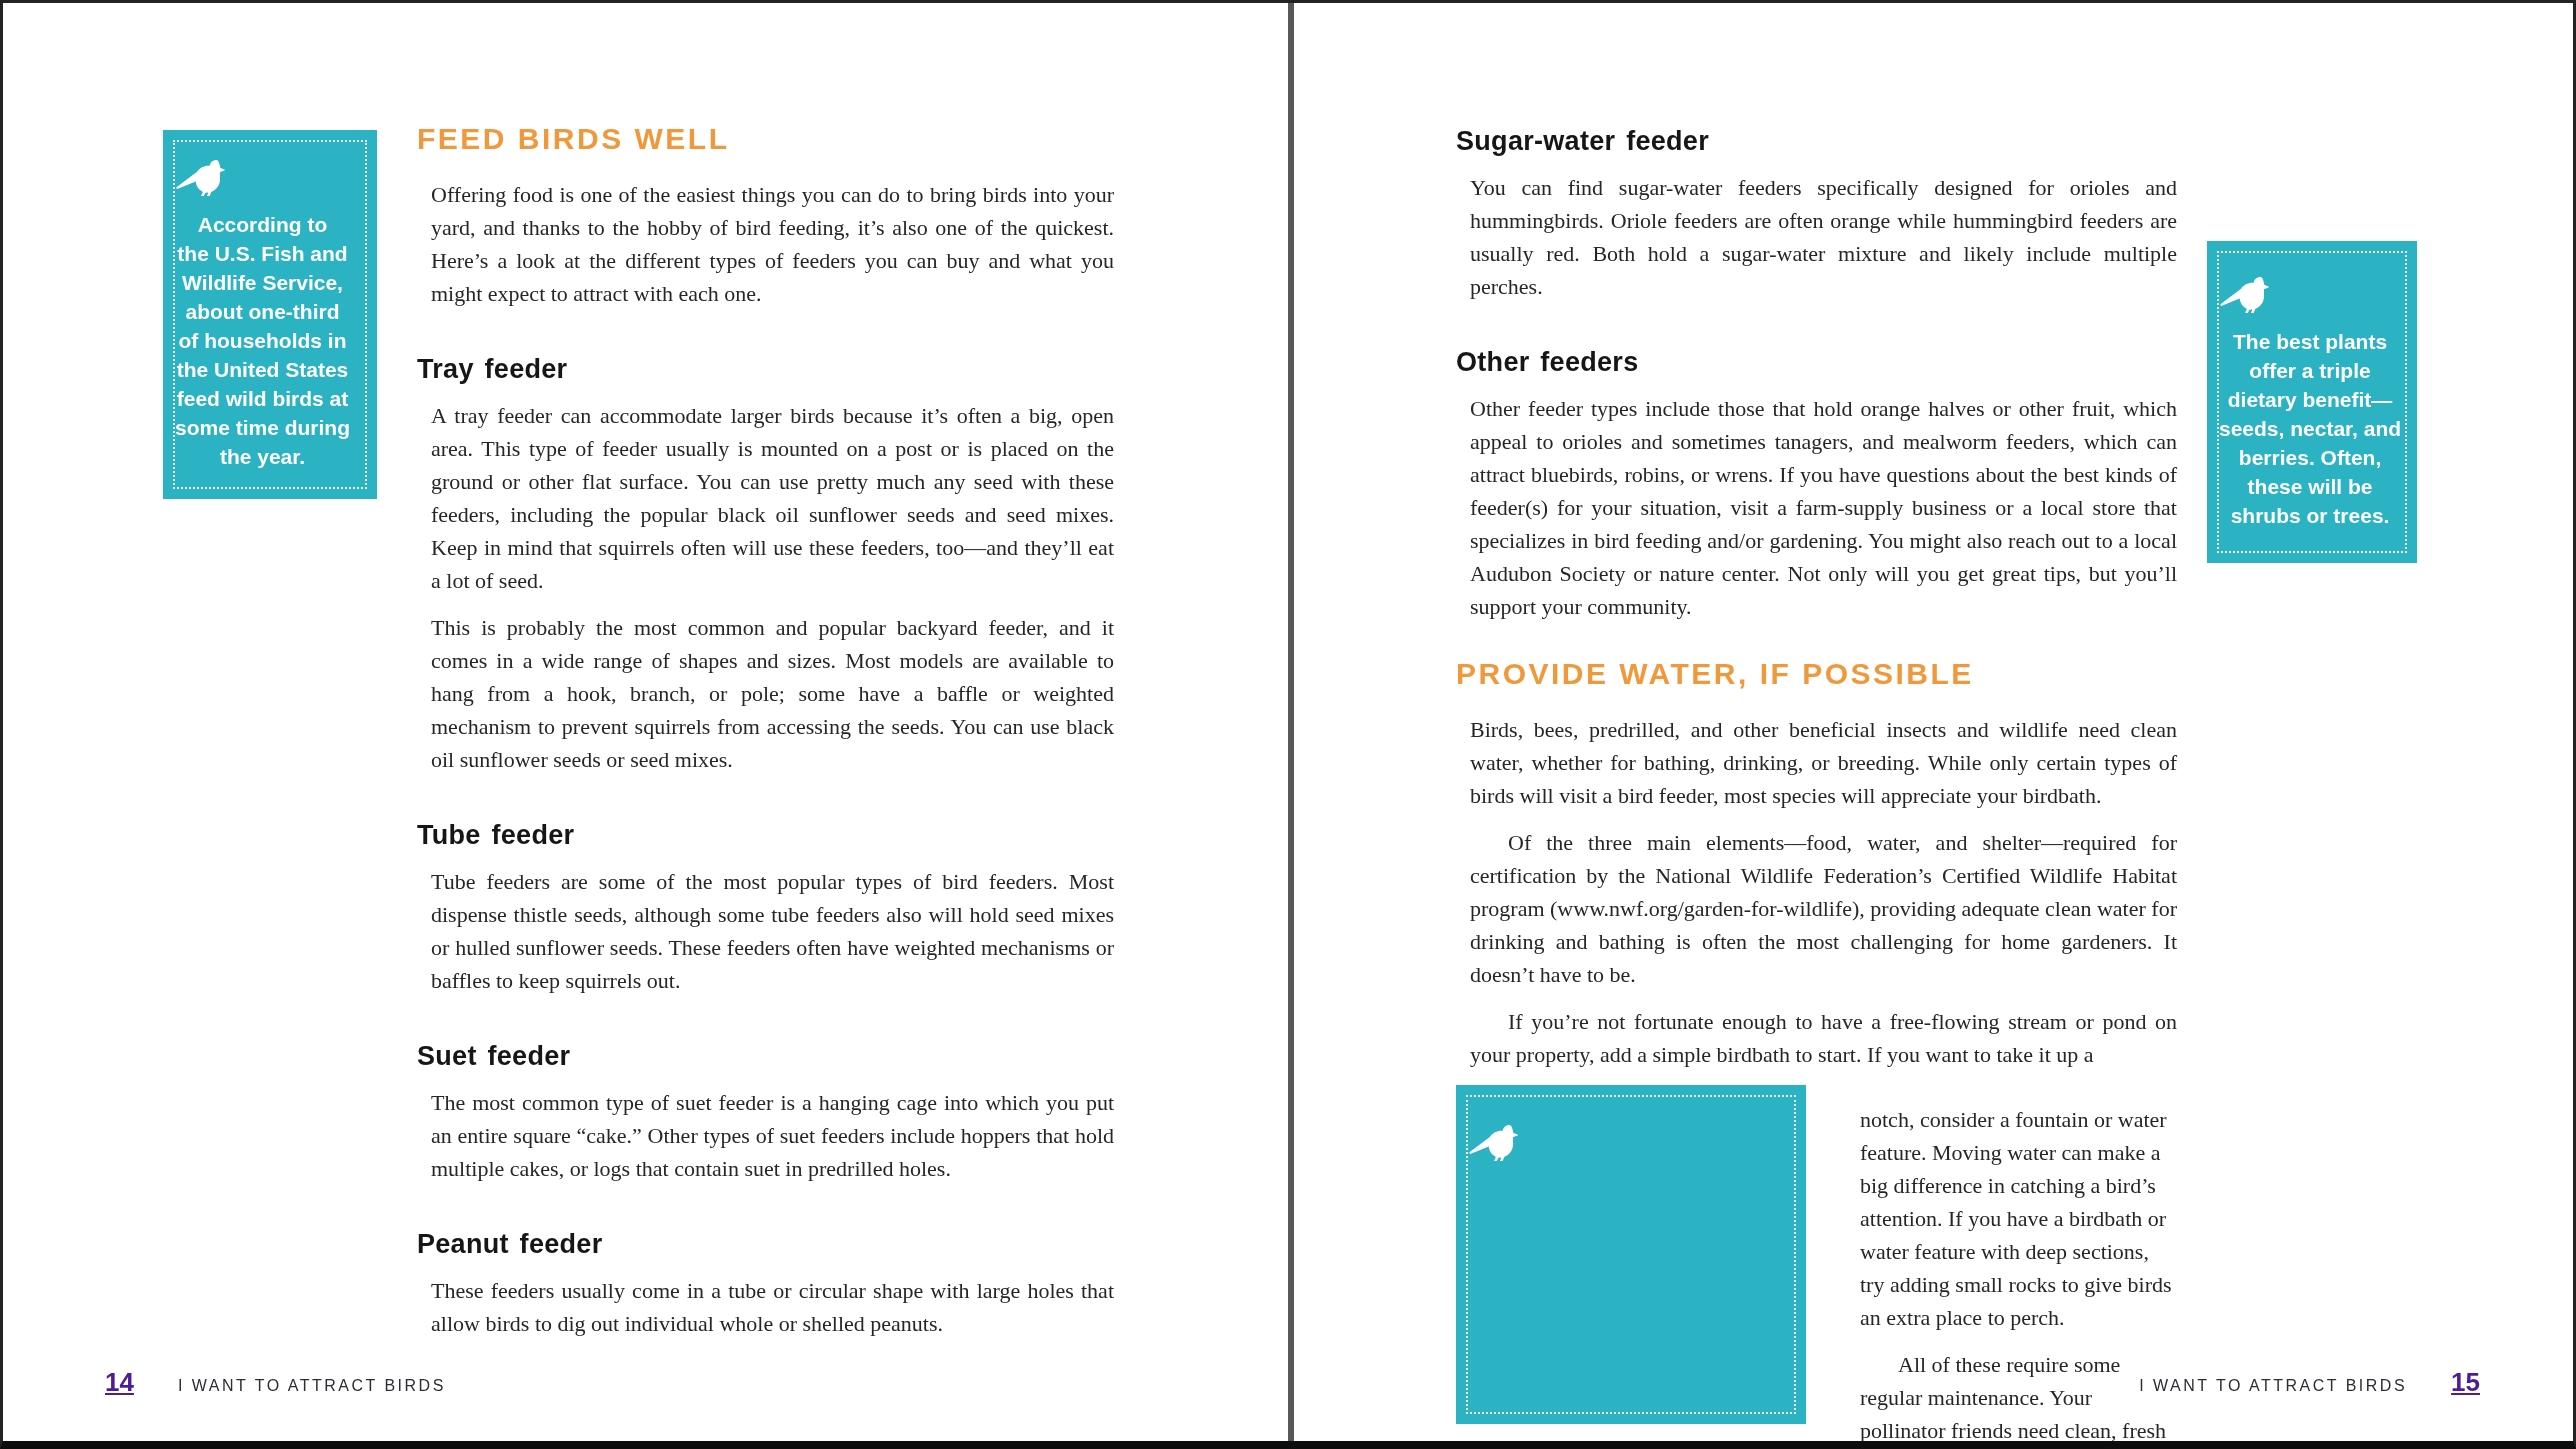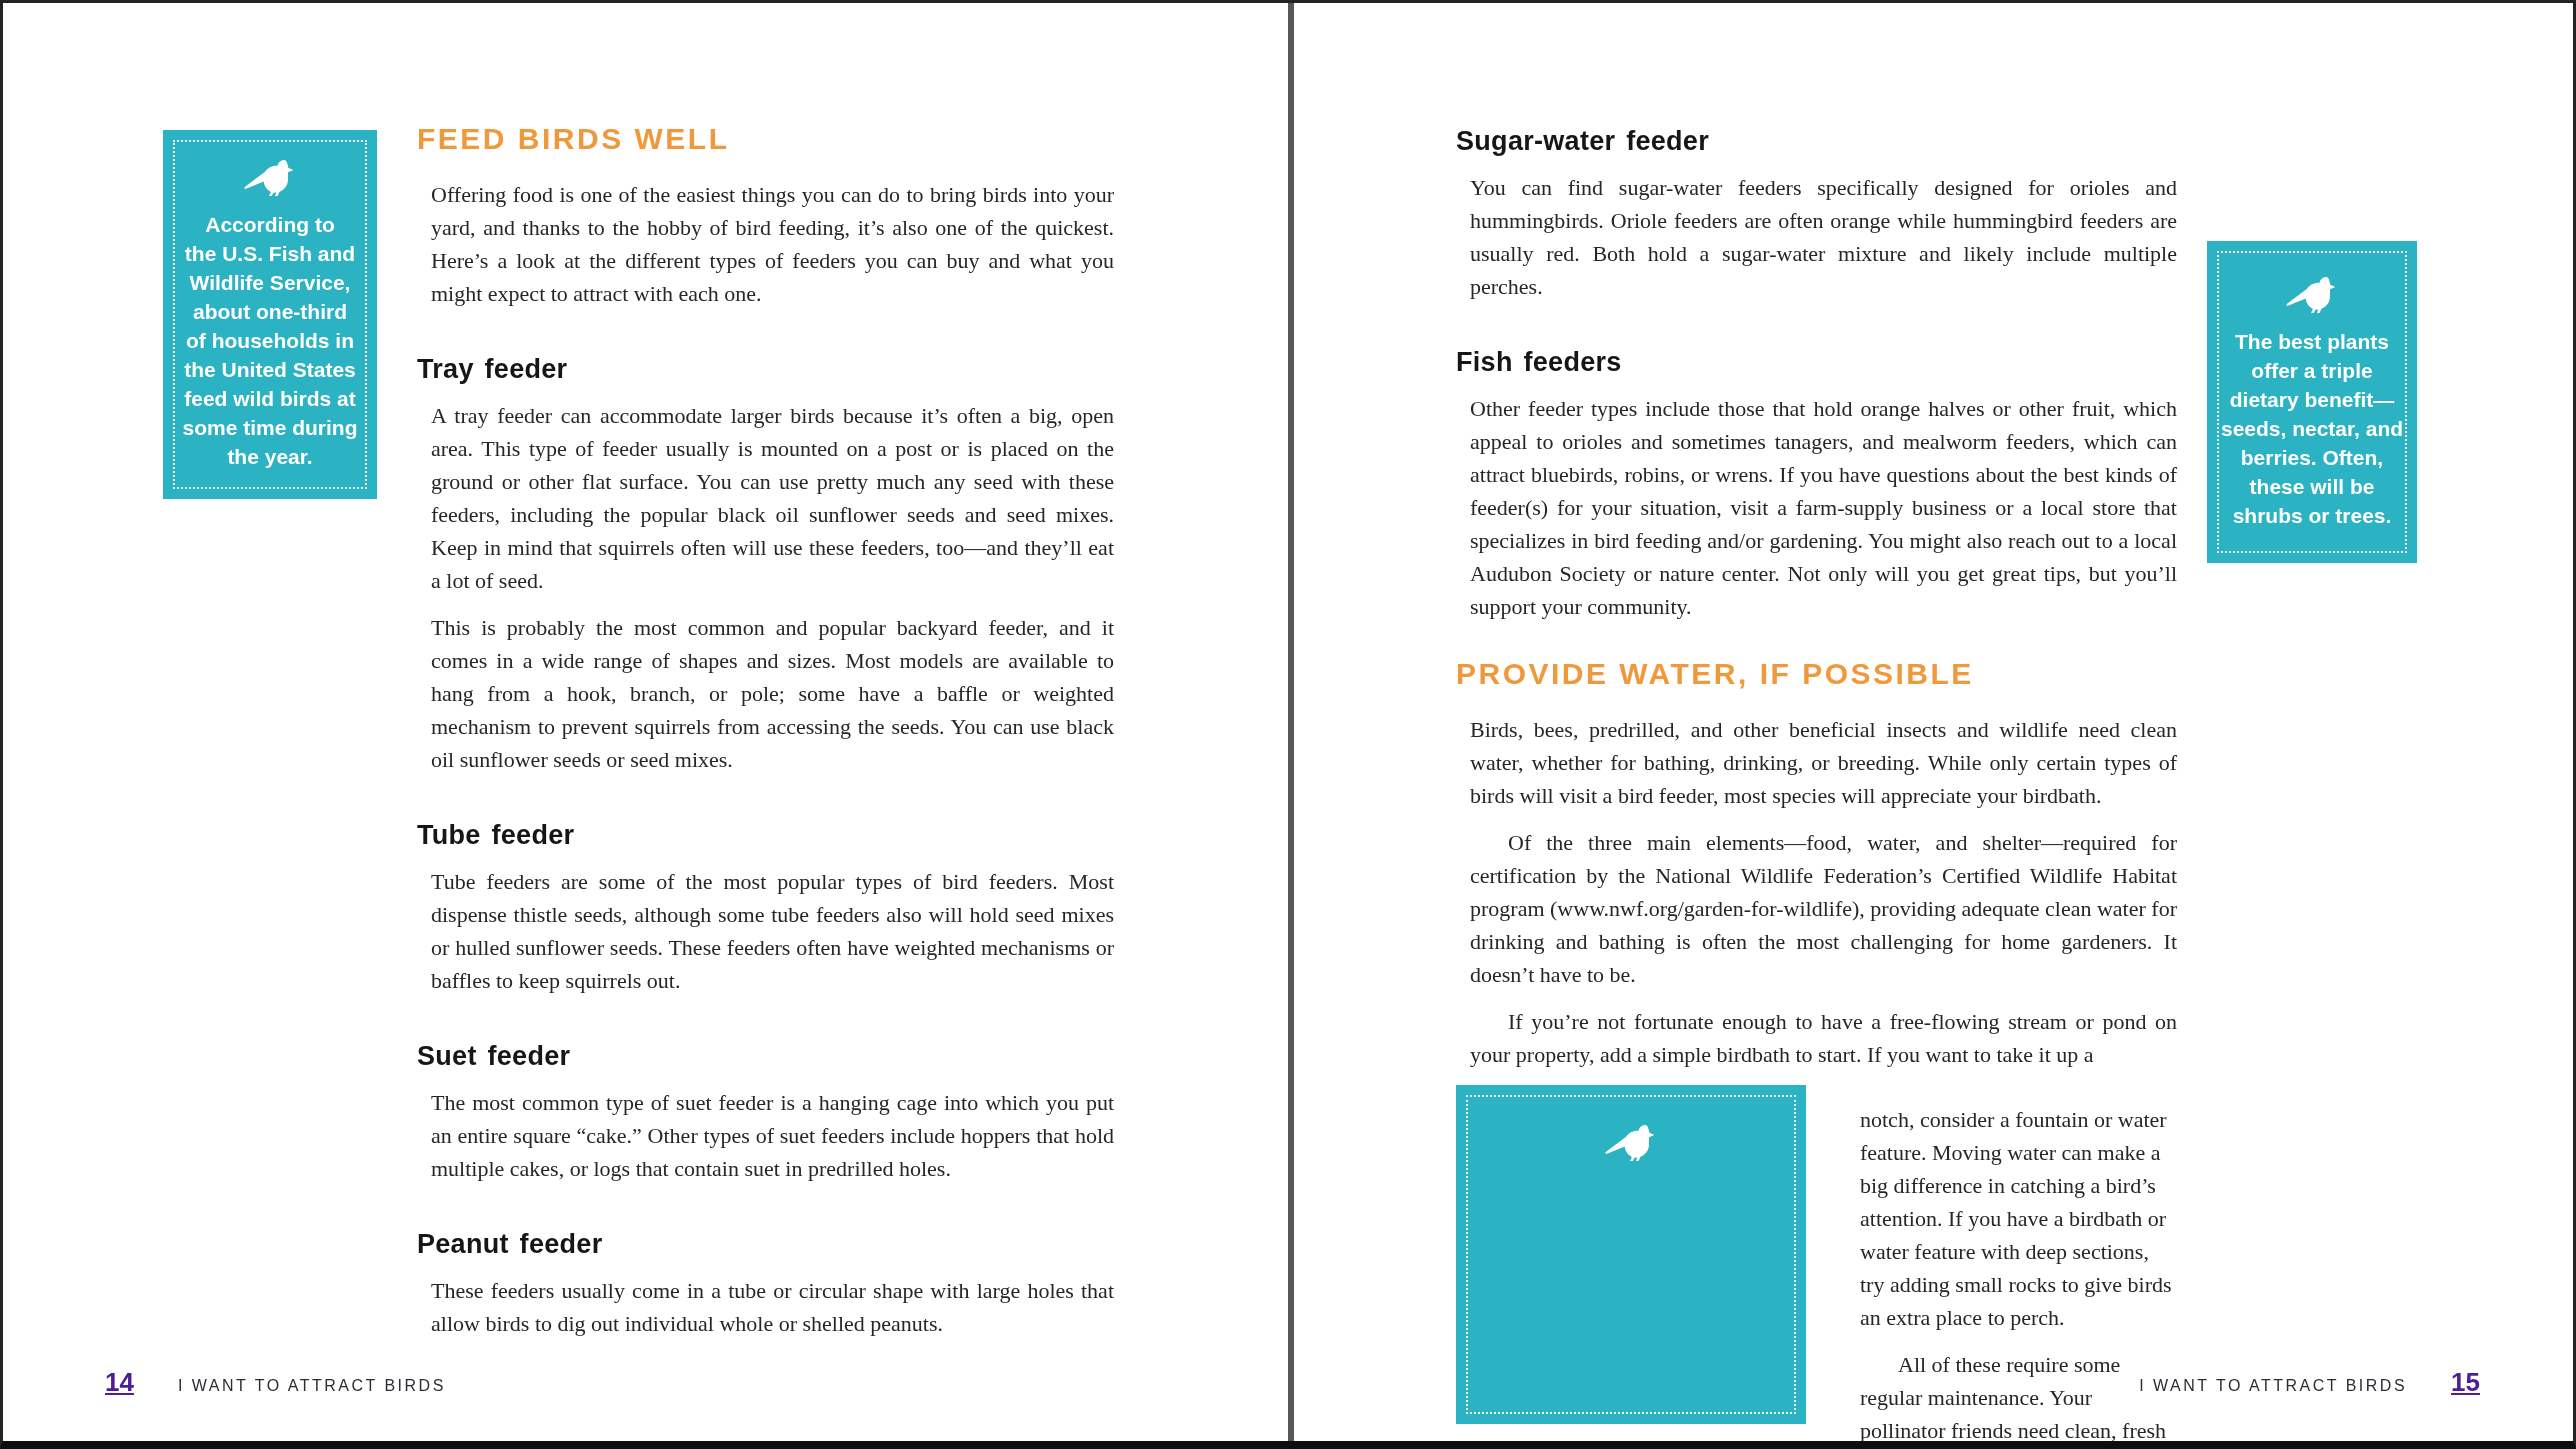--- a/index.html
+++ b/index.html
@@ -34,21 +34,21 @@
   .body{font-size:22px; line-height:33px; margin:14px; text-align:justify;}
   .indent{text-indent:38px;}
 
   .wrap-row{display:flex; margin-top:14px;}
   .narrow{flex:1; margin-left:40px; padding-top:4px;}
   .narrow .body{text-align:left;}
 
   .callout{background:#2bb2c3; position:absolute; z-index:2;}
   .callout-inner{
     position:absolute; inset:10px; border:2px dotted rgba(255,255,255,.95);
-    display:flex; flex-direction:column; align-items:center; text-align:center;
+    display:flex; flex-direction:column; align-items:flex-start; text-align:center;
     box-sizing:border-box;
   }
   .callout-inner.centered{justify-content:center;}
   .callout-inner.topped{justify-content:flex-start; padding-top:26px;}
   .callout-text{
     font-family:"Liberation Sans","DejaVu Sans",sans-serif;
     font-weight:bold; color:#ffffff; white-space:pre-line; margin:12px 0 0 0;
   }
   .callout-usfws{left:160px; top:127px; width:214px; height:369px;}
   .callout-usfws .callout-text{font-size:21px; line-height:29px;}
@@ -119,21 +119,21 @@
       <span class="running-title">I WANT TO ATTRACT BIRDS</span>
     </footer>
   </section>
 
   <section class="page page-right">
 
     <div class="col col-right">
       <h3 class="sub-head first-sub">Sugar-water feeder</h3>
       <p class="body">You can find sugar-water feeders specifically designed for orioles and hummingbirds. Oriole feeders are often orange while hummingbird feeders are usually red. Both hold a sugar-water mixture and likely include multiple perches.</p>
 
-      <h3 class="sub-head">Fish feeders</h3>
+      <h3 class="sub-head">Other feeders</h3>
       <p class="body">Other feeder types include those that hold orange halves or other fruit, which appeal to orioles and sometimes tanagers, and mealworm feeders, which can attract bluebirds, robins, or wrens. If you have questions about the best kinds of feeder(s) for your situation, visit a farm-supply business or a local store that specializes in bird feeding and/or gardening. You might also reach out to a local Audubon Society or nature center. Not only will you get great tips, but you’ll support your community.</p>
 
       <h2 class="section-head mid">PROVIDE WATER, IF POSSIBLE</h2>
       <p class="body">Birds, bees, predrilled, and other beneficial insects and wildlife need clean water, whether for bathing, drinking, or breeding. While only certain types of birds will visit a bird feeder, most species will appreciate your birdbath.</p>
       <p class="body indent">Of the three main elements—food, water, and shelter—required for certification by the National Wildlife Federation’s Certified Wildlife Habitat program (www.nwf.org/garden-for-wildlife), providing adequate clean water for drinking and bathing is often the most challenging for home gardeners. It doesn’t have to be.</p>
       <p class="body indent">If you’re not fortunate enough to have a free-flowing stream or pond on your property, add a simple birdbath to start. If you want to take it up a</p>
 
       <div class="wrap-row">
         <aside class="callout callout-solar">
           <div class="callout-inner topped">

